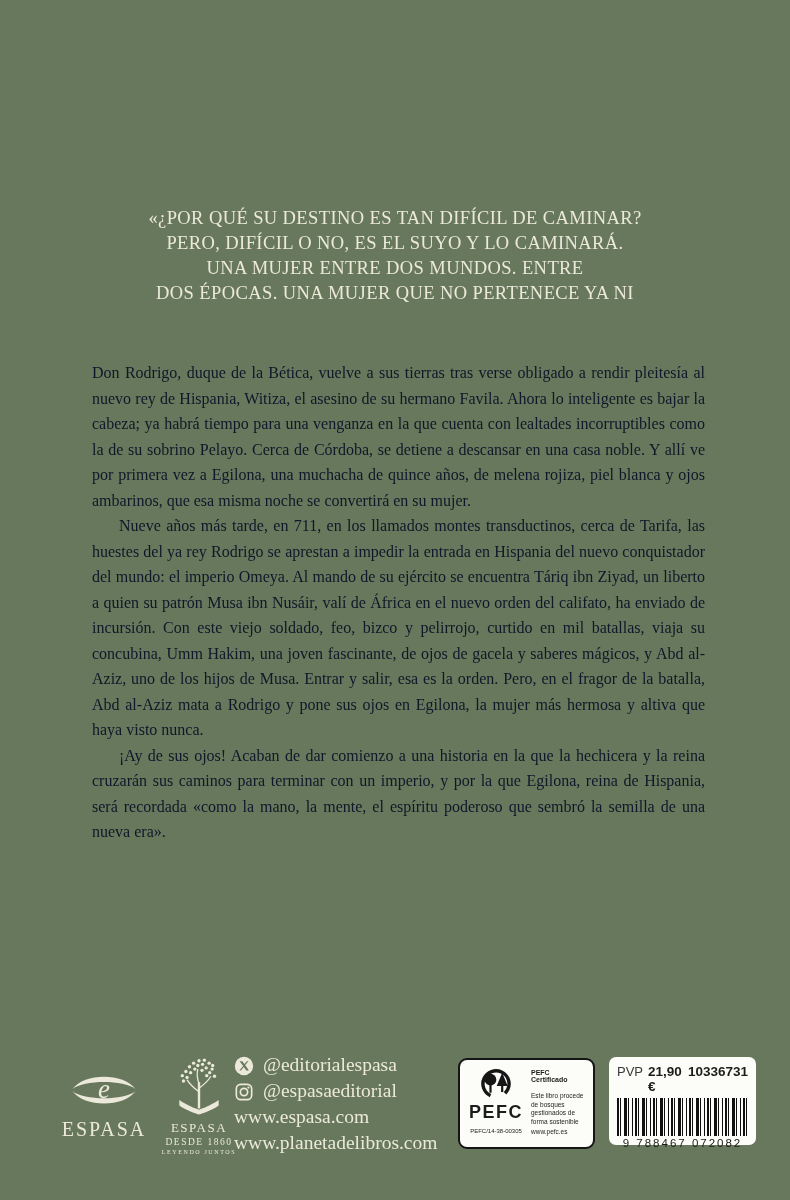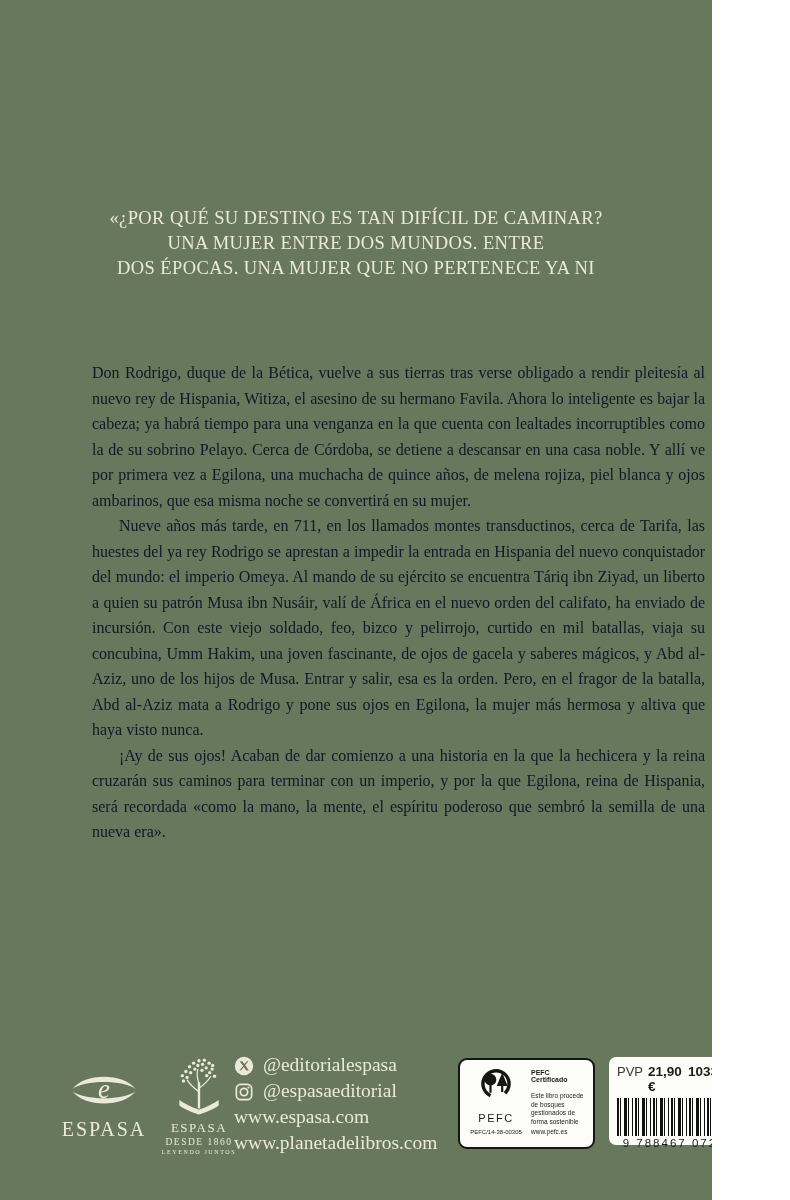--- a/index.html
+++ b/index.html
@@ -1,21 +1,21 @@
 <!DOCTYPE html>
 <html lang="es"><head>
 <meta charset="utf-8">
 <style>
   * { margin: 0; padding: 0; box-sizing: border-box; }
   html, body { width: 790px; height: 1200px; }
   body { font-family: "Liberation Serif", serif; }
 
   .page {
     position: relative;
-    width: 712px;
+    width: 790px;
     height: 1200px;
     background: #68785c;
     overflow: hidden;
   }
 
   
   .quote {
     position: absolute;
     top: 206px;
     left: 0;
@@ -100,21 +100,21 @@
     padding: 6px 6px 5px 7px;
     font-family: "Liberation Sans", sans-serif;
     color: #1c1c1c;
     display: grid;
     grid-template-columns: 58px 1fr;
     grid-template-rows: 1fr auto;
     column-gap: 6px;
   }
   .pefc-left { text-align: center; }
   .pefc-left svg { display: block; margin: 2px auto 0; }
-  .pefc-word { font-size: 11px; font-weight: normal; letter-spacing: 1.5px; margin-top: 11px; }
+  .pefc-word { font-size: 18px; font-weight: bold; letter-spacing: 1.5px; margin-top: 1px; }
   .pefc-cert { font-size: 6px; margin-top: 5px; white-space: nowrap; }
   .pefc-right { padding-top: 3px; }
   .pefc-title { font-size: 7px; font-weight: bold; }
   .pefc-desc  { font-size: 6.5px; line-height: 8.5px; margin-top: 9px; }
   .pefc-url   { font-size: 6.5px; margin-top: 2px; }
 
   
   .barcode-box {
     position: absolute;
     left: 609px;
@@ -153,20 +153,21 @@
     white-space: nowrap;
   }
 </style>
 </head>
 <body>
 
 <div class="page">
 
   <div class="quote">
     <div>«¿POR QUÉ SU DESTINO ES TAN DIFÍCIL DE CAMINAR?</div>
+    <div>PERO, DIFÍCIL O NO, ES EL SUYO Y LO CAMINARÁ.</div>
     <div>UNA MUJER ENTRE DOS MUNDOS. ENTRE</div>
     <div>DOS ÉPOCAS. UNA MUJER QUE NO PERTENECE YA NI</div>
   </div>
 
   <div class="synopsis">
     <p>Don Rodrigo, duque de la Bética, vuelve a sus tierras tras verse obligado a rendir pleitesía al nuevo rey de Hispania, Witiza, el asesino de su hermano Favila. Ahora lo inteligente es bajar la cabeza; ya habrá tiempo para una venganza en la que cuenta con lealtades incorruptibles como la de su sobrino Pelayo. Cerca de Córdoba, se detiene a descansar en una casa noble. Y allí ve por primera vez a Egilona, una muchacha de quince años, de melena rojiza, piel blanca y ojos ambarinos, que esa misma noche se convertirá en su mujer.</p>
     <p class="indented">Nueve años más tarde, en 711, en los llamados montes transductinos, cerca de Tarifa, las huestes del ya rey Rodrigo se aprestan a impedir la entrada en Hispania del nuevo conquistador del mundo: el imperio Omeya. Al mando de su ejército se encuentra Táriq ibn Ziyad, un liberto a quien su patrón Musa ibn Nusáir, valí de África en el nuevo orden del califato, ha enviado de incursión. Con este viejo soldado, feo, bizco y pelirrojo, curtido en mil batallas, viaja su concubina, Umm Hakim, una joven fascinante, de ojos de gacela y saberes mágicos, y Abd al-Aziz, uno de los hijos de Musa. Entrar y salir, esa es la orden. Pero, en el fragor de la batalla, Abd al-Aziz mata a Rodrigo y pone sus ojos en Egilona, la mujer más hermosa y altiva que haya visto nunca.</p>
     <p class="indented">¡Ay de sus ojos! Acaban de dar comienzo a una historia en la que la hechicera y la reina cruzarán sus caminos para terminar con un imperio, y por la que Egilona, reina de Hispania, será recordada «como la mano, la mente, el espíritu poderoso que sembró la semilla de una nueva era».</p>
   </div>
 

